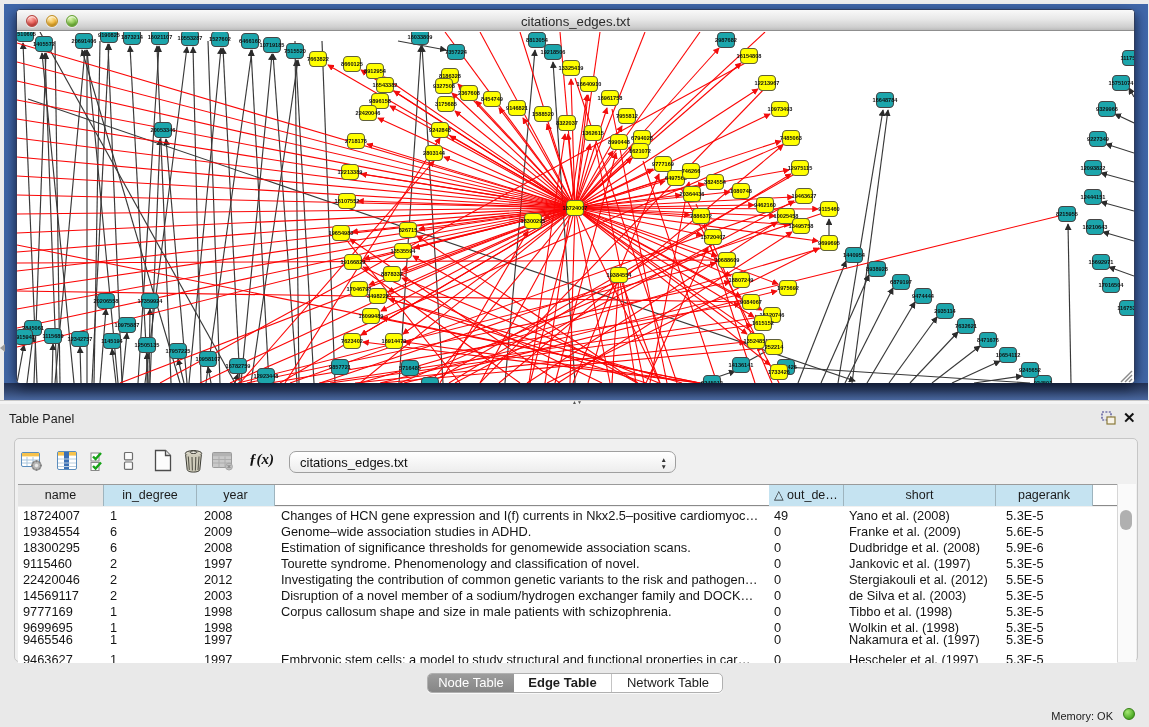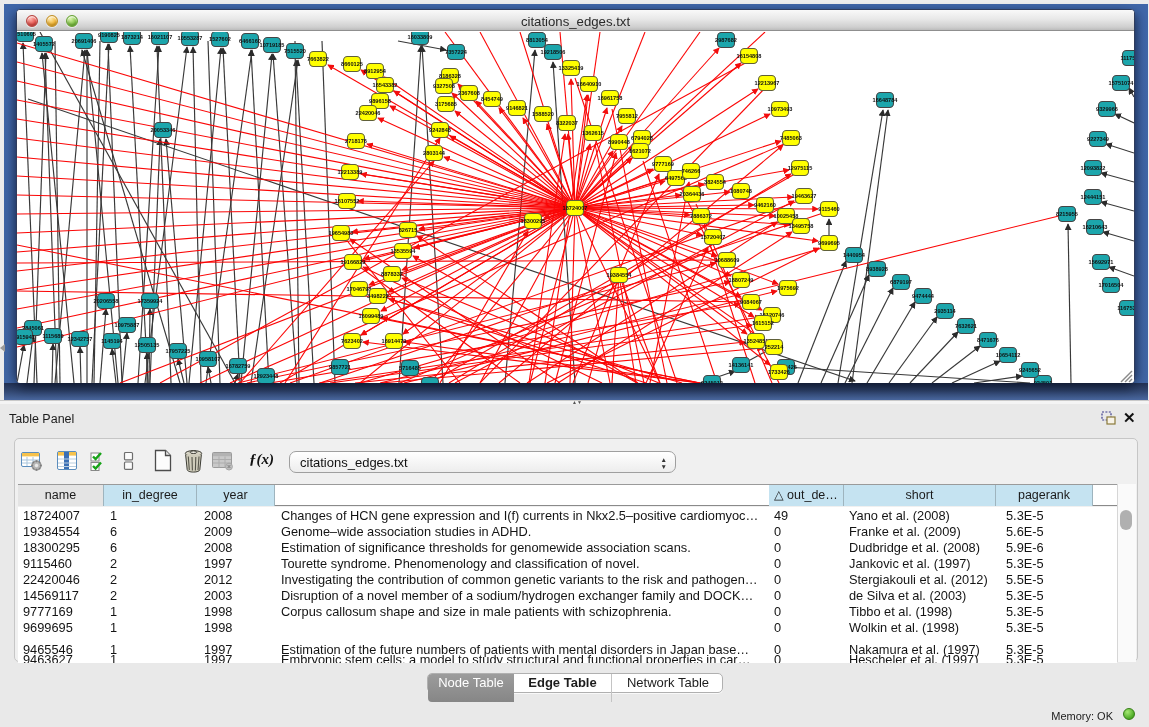--- a/index.html
+++ b/index.html
@@ -25,21 +25,21 @@
 #combo span { position:absolute; left:10px; top:3px; font-size:13px; color:#111; }
 #combo .ar { position:absolute; right:8px; top:4px; color:#333; font-size:6.5px; line-height:7px; }
 #thead { position:absolute; left:18px; top:484px; width:1099px; height:22px; border-top:1px solid #9a9a9a; border-bottom:1px solid #8a8a8a; background:#fff; font-size:12.5px; color:#1b1b1b; }
 #thead .hc { position:absolute; top:0; height:21px; background:#c5e3f1; border-right:1px solid #9eb4be; text-align:center; line-height:21px; }
 #tbody { position:absolute; left:18px; top:507px; width:1099px; height:156px; background:#fff; overflow:hidden; }
 .tr { position:absolute; left:0; width:1099px; height:16px; font-size:12.8px; color:#141414; }
 .tr span { position:absolute; top:1px; white-space:nowrap; }
 #sbar { position:absolute; left:1117px; top:484px; width:19px; height:178px; background:#fafafa; border-left:1px solid #d6d6d6; }
 #sbar .th { position:absolute; left:2px; top:26px; width:12px; height:20px; background:#b0b0b0; border-radius:6px; }
 #tabs { position:absolute; left:427px; top:673px; width:296px; height:20px; border:1px solid #b0b0b0; border-radius:5px; background:#fff; font-size:13px; color:#1d1d1d; box-shadow:0 1px 0 rgba(255,255,255,.7); }
-#tabs .seg { position:absolute; top:0; height:28px; line-height:18px; text-align:center; }
+#tabs .seg { position:absolute; top:0; height:18px; line-height:18px; text-align:center; }
 #tabs .sel { background:linear-gradient(180deg,#9c9c9c,#868686); color:#fff; border-radius:4px 0 0 4px; }
 #status { position:absolute; left:0; top:703px; width:1149px; height:24px; font-size:11px; color:#222; }
 #status .mem { position:absolute; right:36px; top:7px; }
 #led { position:absolute; right:14px; top:5px; width:12px; height:12px; border-radius:50%; background:radial-gradient(circle at 35% 30%,#a6e973,#4daa26 70%,#3a8c18); border:1px solid #357f15; }
 #larrow { position:absolute; left:0; top:344px; width:0; height:0; border-top:4px solid transparent; border-bottom:4px solid transparent; border-right:5px solid #9a9a9a; }
 </style></head>
 <body>
 <div id="desk"></div>
 <div id="deskshade"></div>
 <div id="larrow"></div>
@@ -691,25 +691,24 @@
       <span style="left:988px">5.3E-5</span>
     </div>
 <div class="tr" style="top:112px">
       <span style="left:5px">9699695</span>
       <span style="left:92px">1</span>
       <span style="left:186px">1998</span>
       <span style="left:756px">0</span>
       <span style="left:831px">Wolkin et al. (1998)</span>
       <span style="left:988px">5.3E-5</span>
     </div>
-<div class="tr" style="top:134px">
+<div class="tr" style="top:124px">
       <span style="left:5px">9465546</span>
       <span style="left:92px">1</span>
       <span style="left:186px">1997</span>
-      <span style="left:263px">Estimation of the future numbers of patients with mental disorders in Japan base…</span>
       <span style="left:756px">0</span>
       <span style="left:831px">Nakamura et al. (1997)</span>
       <span style="left:988px">5.3E-5</span>
     </div>
 <div class="tr" style="top:144px">
       <span style="left:5px">9463627</span>
       <span style="left:92px">1</span>
       <span style="left:186px">1997</span>
       <span style="left:263px">Embryonic stem cells: a model to study structural and functional properties in car…</span>
       <span style="left:756px">0</span>

